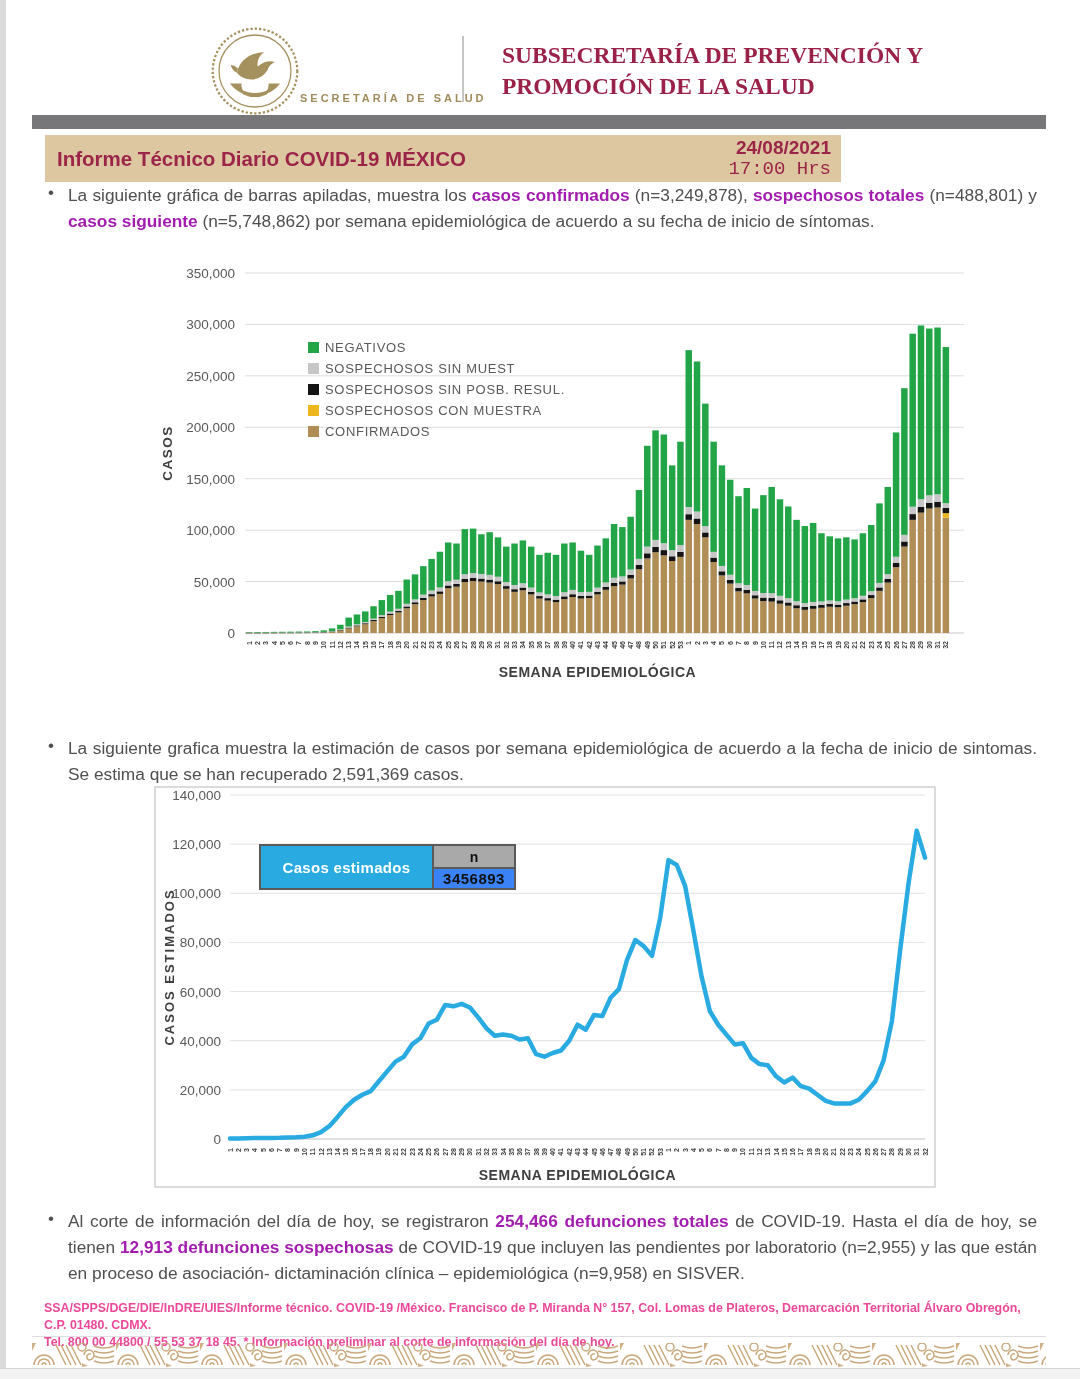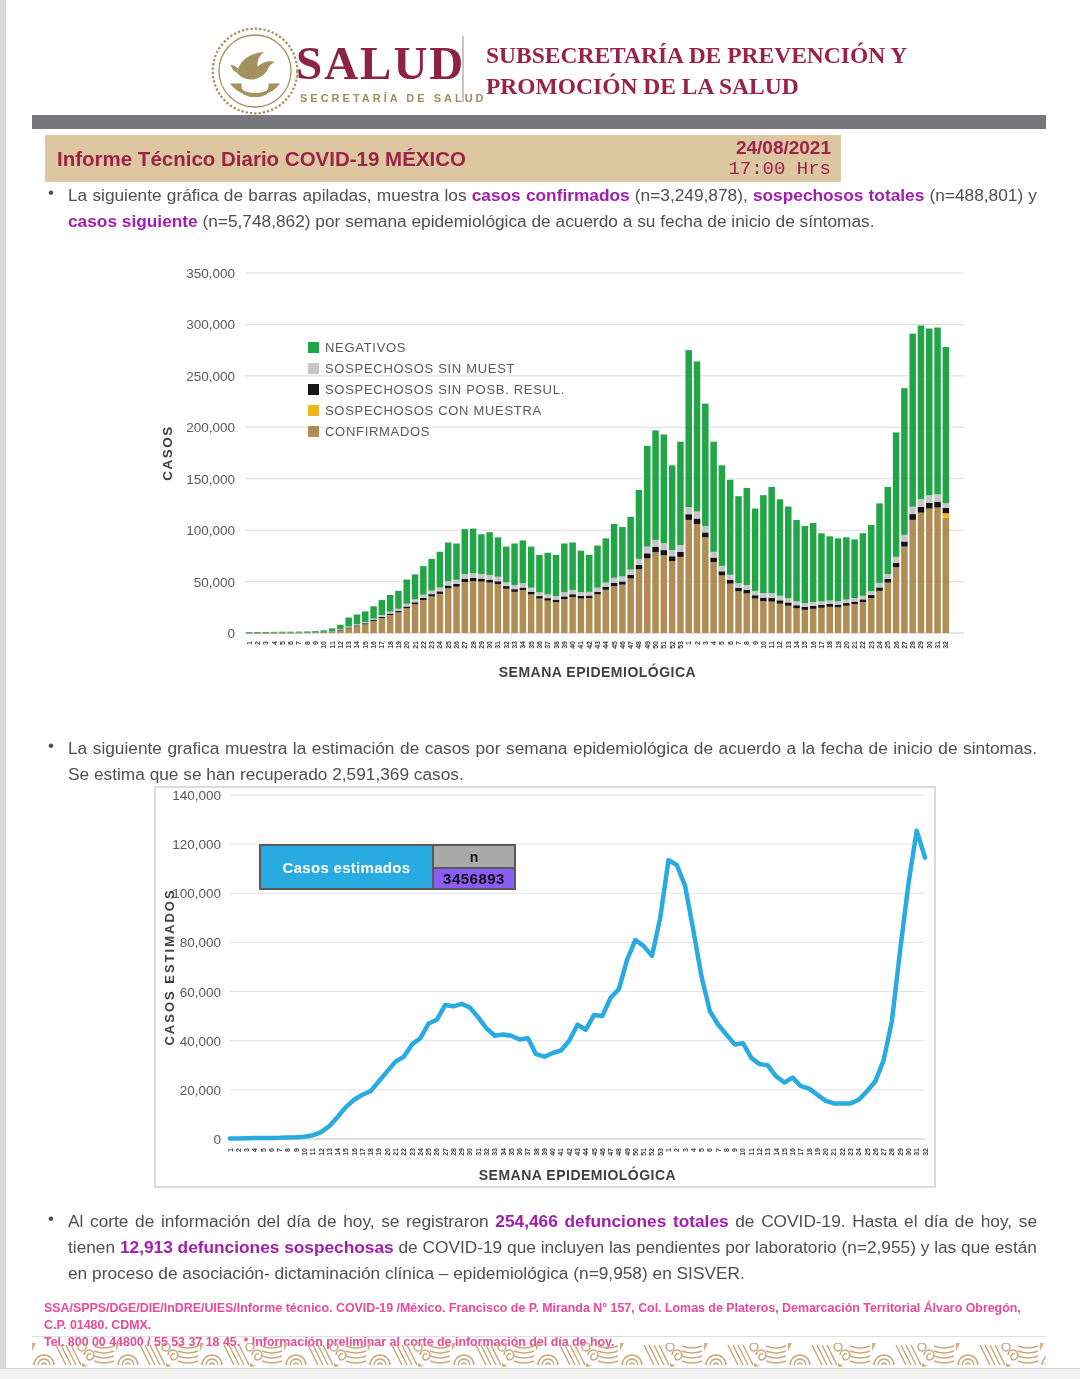--- a/index.html
+++ b/index.html
@@ -7,21 +7,21 @@
         font-family:"Liberation Sans",sans-serif;}
   .abs{position:absolute;}
   
   #left-strip{left:0;top:0;width:6px;height:1379px;background:#dbdbdb;}
   #bottom-strip{left:0;top:1368px;width:1080px;height:11px;background:#f3f3f3;border-top:1px solid #d4d4d4;}
   
   #brand-word{left:296px;top:36px;font-family:"Liberation Serif",serif;font-weight:700;
               font-size:47px;letter-spacing:2px;color:#8e2244;}
   #brand-sub{left:300px;top:92px;font-size:11px;font-weight:700;letter-spacing:3px;color:#a08c5a;}
   #hdr-divider{left:462px;top:36px;width:2px;height:66px;background:#c6c6c6;}
-  #org-block{left:486px;top:40px;font-family:"Liberation Serif",serif;font-weight:700;
+  #org-block{left:502px;top:40px;font-family:"Liberation Serif",serif;font-weight:700;
              font-size:23.5px;line-height:31px;color:#9a2147;}
   
   #gray-bar{left:32px;top:115px;width:1014px;height:14px;background:#77777a;}
   #title-band{left:45px;top:135px;width:796px;height:47px;background:#dcc7a1;
               display:flex;align-items:center;justify-content:space-between;box-sizing:border-box;
               padding:0 10px 0 12px;}
   #report-title{font-size:20.5px;font-weight:700;color:#9d2449;}
   #date-block{text-align:right;color:#9d2449;line-height:1.12;}
   #report-date{font-size:19px;font-weight:700;}
   #report-time{font-size:19px;font-weight:400;font-family:Liberation Mono, monospace;}
@@ -39,21 +39,21 @@
   .lg-item{display:flex;align-items:center;height:21px;}
   .lg-sq{width:11px;height:11px;margin-right:6px;flex:0 0 auto;}
   .lg-label{font-size:13px;letter-spacing:0.7px;color:#595959;white-space:nowrap;}
   
   #est-table{left:259px;top:844px;display:flex;border:2px solid #5a5a5a;background:#fff;}
   #est-label{width:171px;height:42px;background:#29abe2;color:#ffffff;font-weight:700;font-size:15px;
              display:flex;align-items:center;justify-content:center;letter-spacing:0.3px;}
   #est-col{width:80px;display:flex;flex-direction:column;border-left:2px solid #5a5a5a;}
   #est-head{height:21px;background:#a9a9a9;color:#101010;font-weight:700;font-size:14px;
             display:flex;align-items:center;justify-content:center;border-bottom:2px solid #5a5a5a;}
-  #est-val{height:19px;background:#8b5cf6;color:#101010;font-weight:700;font-size:15px;
+  #est-val{height:19px;background:#3b82f6;color:#101010;font-weight:700;font-size:15px;
            display:flex;align-items:center;justify-content:center;letter-spacing:0.5px;}
   
   #footer-text{left:44px;top:1300px;width:1002px;color:#ec4899;font-size:12.4px;font-weight:700;line-height:17px;}
   #greca-hairline{left:32px;top:1336px;width:1014px;height:1px;background:#dedede;}
   #greca-band{left:32px;top:1343px;}
 </style>
 </head>
 <body>
 
 <div id="page">
@@ -66,21 +66,20 @@
       <circle cx="50" cy="50" r="40" fill="none" stroke="#a5915e" stroke-width="1.4"></circle>
       <path d="M22,64 q8,10 18,12 q-6,-6 -5,-12 z" fill="#a5915e"></path>
       <path d="M78,64 q-8,10 -18,12 q6,-6 5,-12 z" fill="#a5915e"></path>
       <path d="M33,70 q17,9 34,0 l-4,6 q-13,6 -26,0 z" fill="#a5915e"></path>
       <path d="M30,52 C33,38 44,30 60,29 c-6,5 -8,10 -7,16 c6,-5 13,-7 19,-5 c-4,2 -7,5 -8,9 c-5,8 -14,12 -23,10 c-5,-1 -9,-4 -11,-7 z" fill="#a5915e"></path>
       <path d="M30,52 q-6,-3 -7,-9 q5,1 8,4 z" fill="#a5915e"></path>
       <path d="M36,60 q12,6 26,1" fill="none" stroke="#ffffff" stroke-width="1.2"></path>
       <circle cx="61" cy="33" r="1.6" fill="#ffffff"></circle>
     </svg>
   </div>
-  <div id="brand-word" class="abs">SALUD</div>
   <div id="brand-sub" class="abs">SECRETARÍA DE SALUD</div>
   <div id="hdr-divider" class="abs"></div>
   <div id="org-block" class="abs">
     <div>SUBSECRETARÍA DE PREVENCIÓN Y</div>
     <div>PROMOCIÓN DE LA SALUD</div>
   </div>
 
   <div id="gray-bar" class="abs"></div>
 
   <div id="title-band" class="abs">

